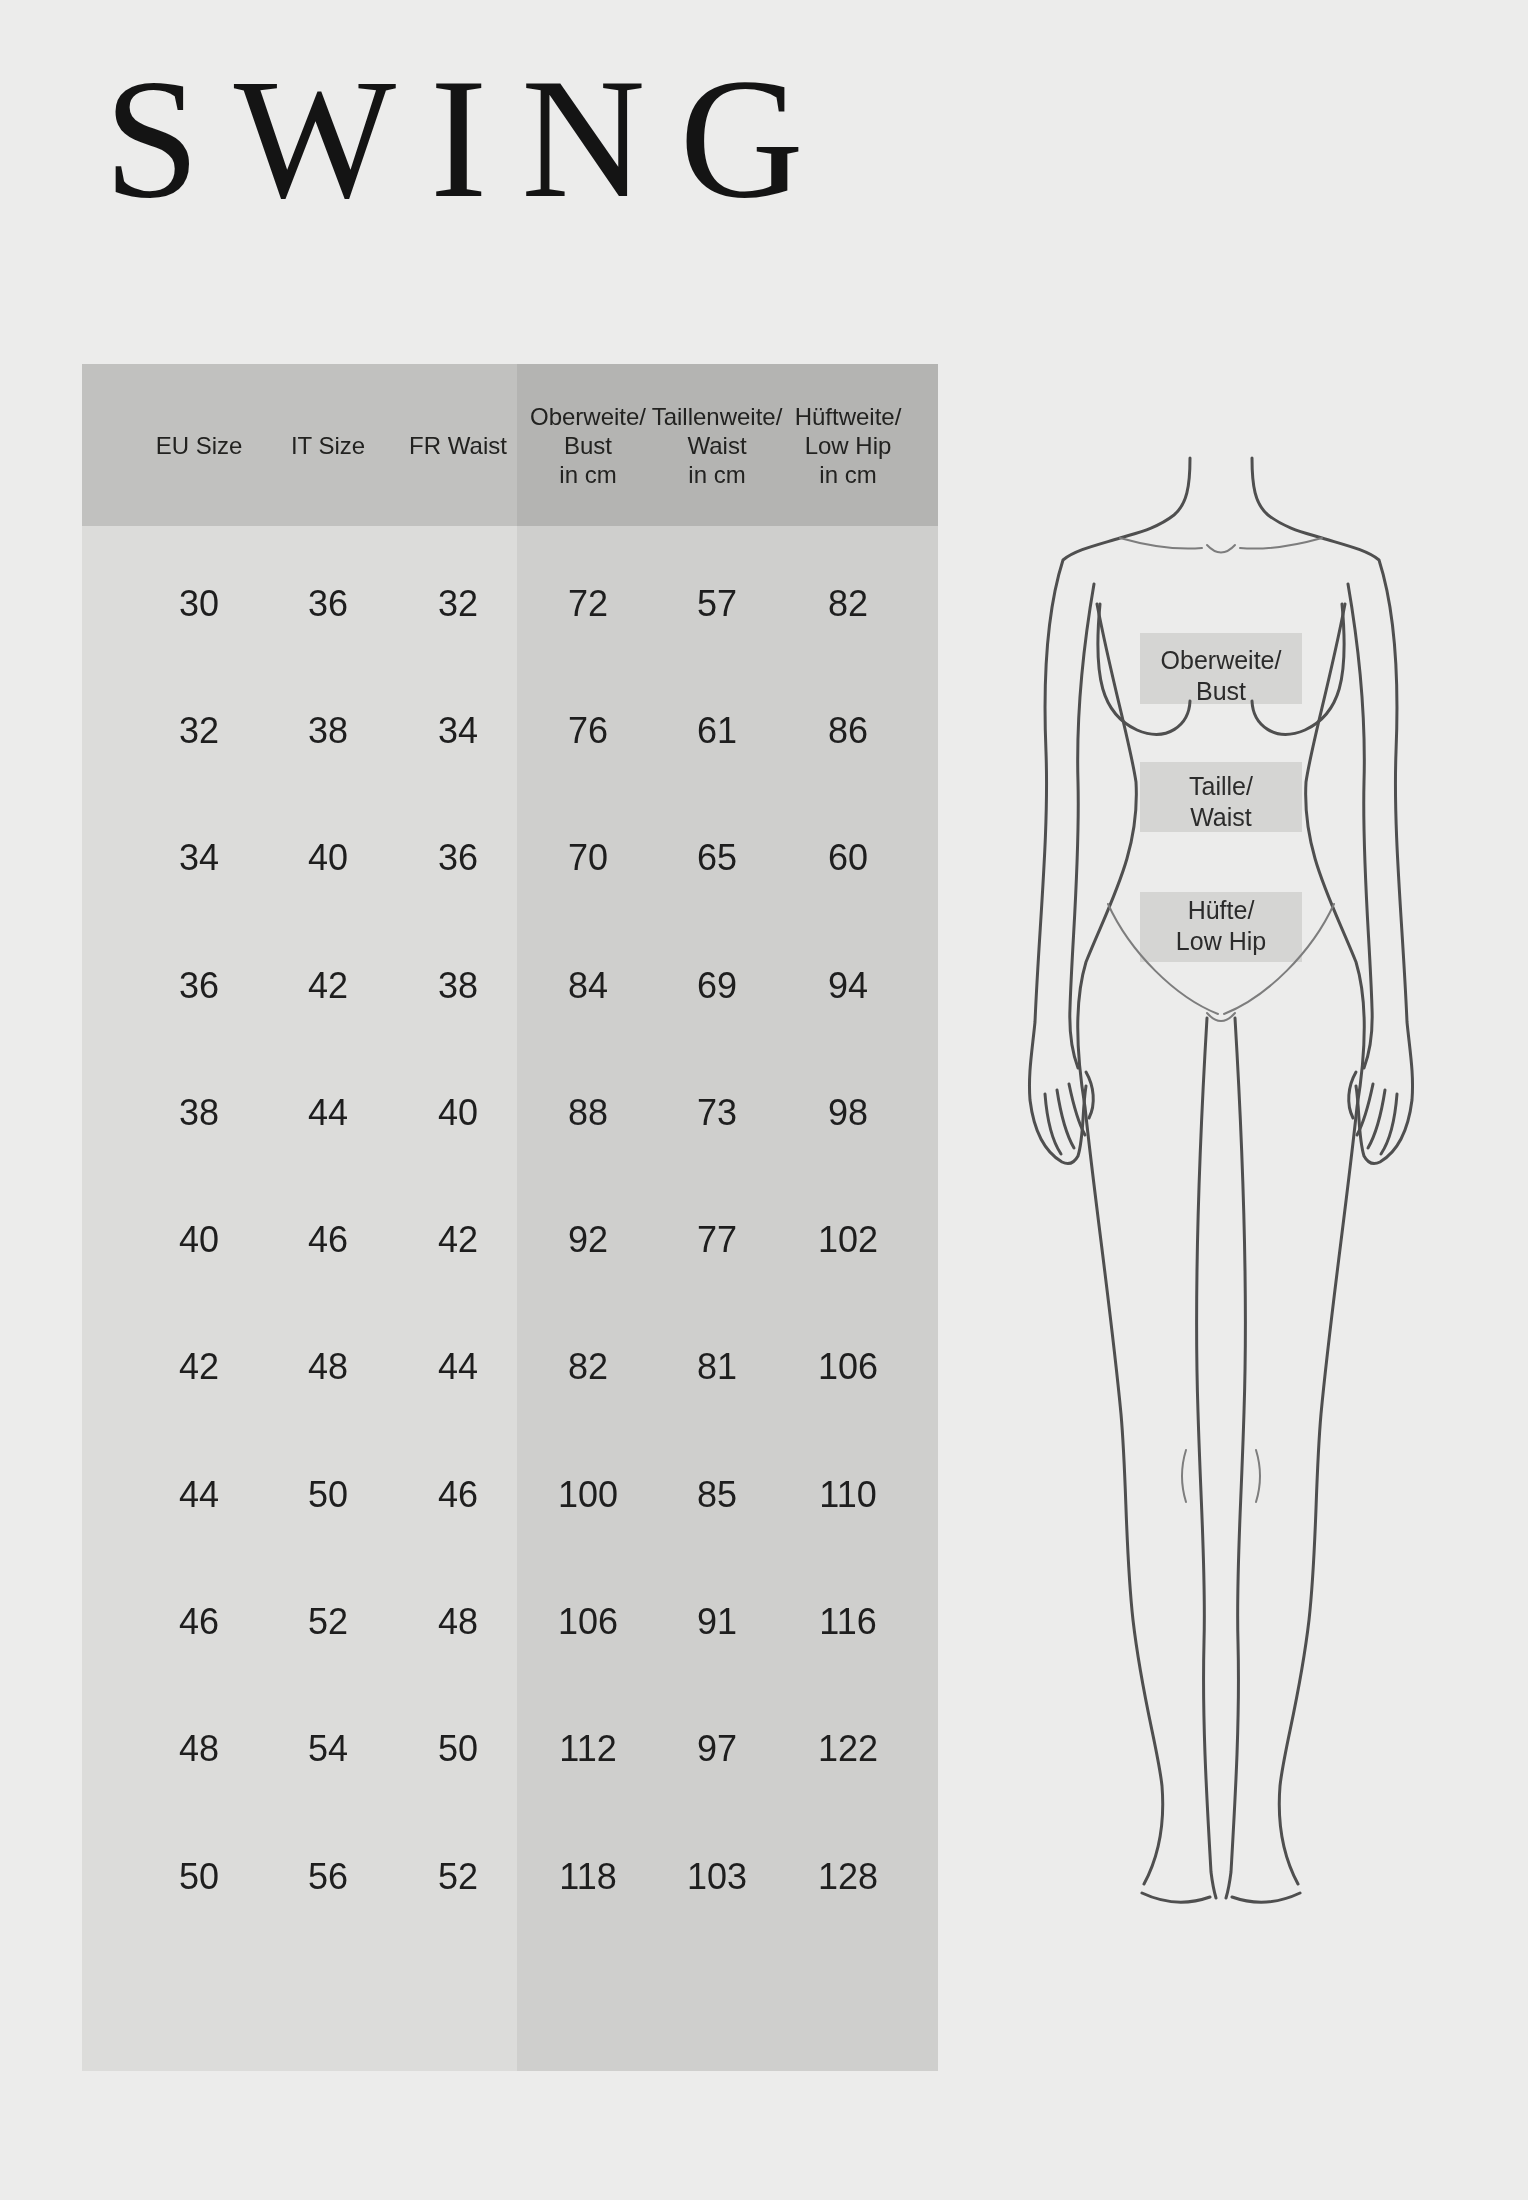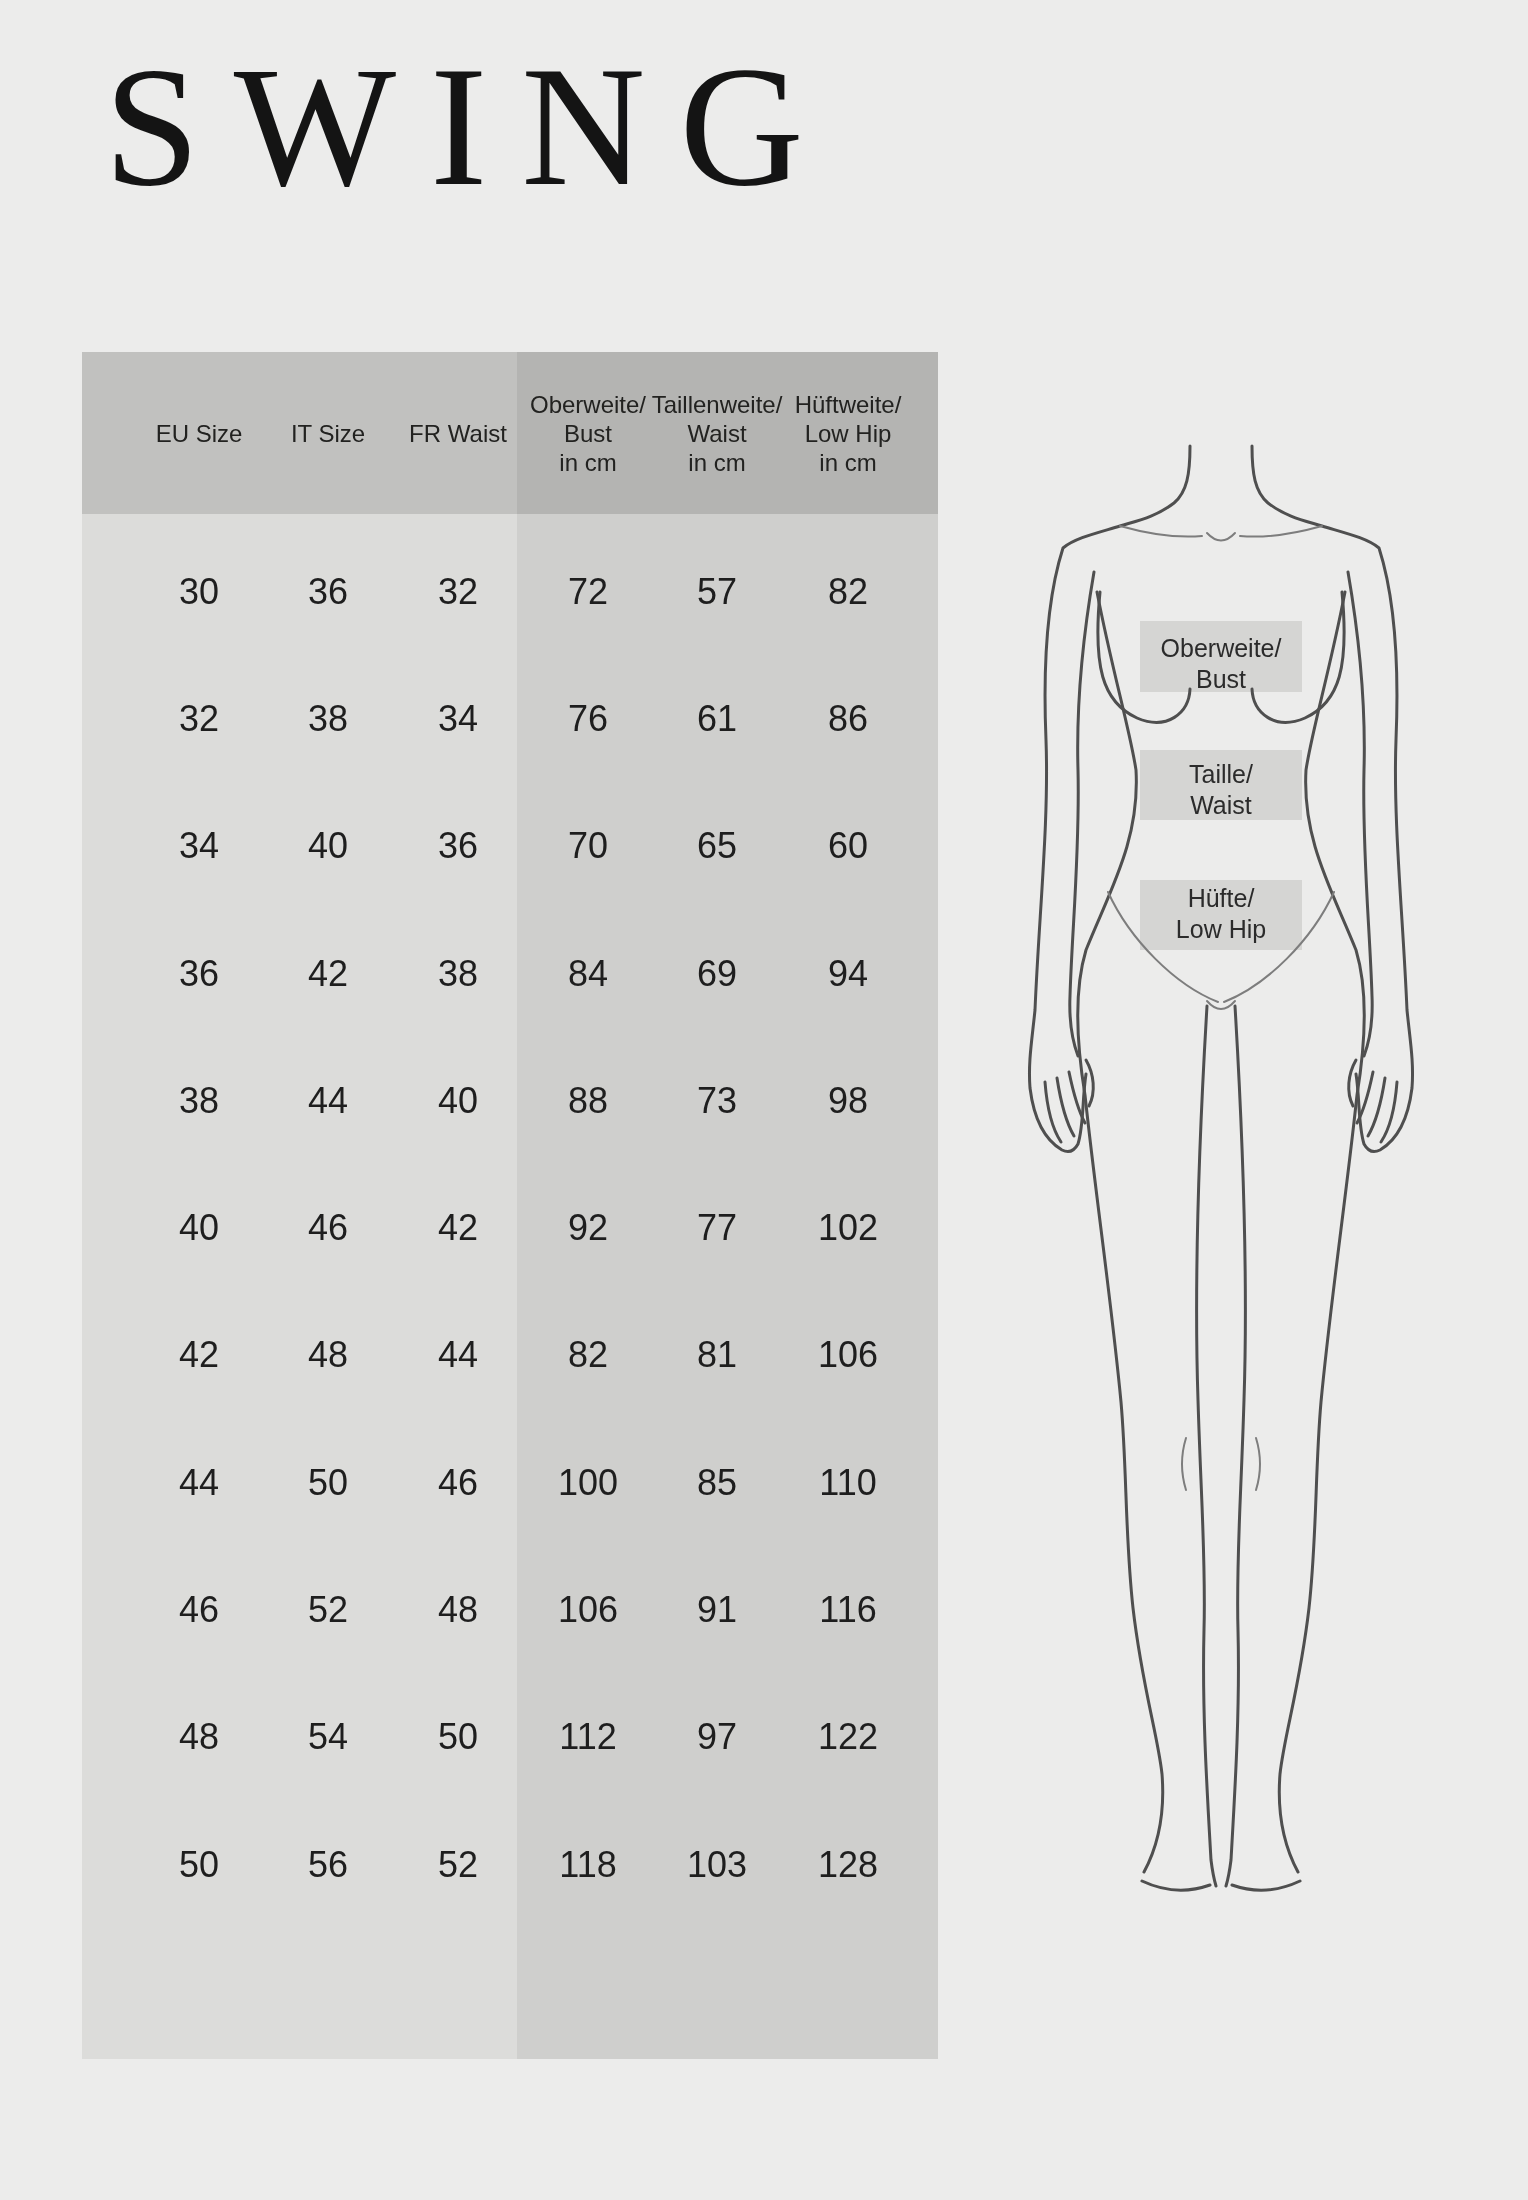--- a/index.html
+++ b/index.html
@@ -4,21 +4,21 @@
 <style>
   html,body{margin:0;padding:0;}
   body{
     width:1528px;height:2200px;
     background:#ececeb;
     font-family:"Liberation Sans", sans-serif;
     color:#1e1e1e;
     position:relative;
     overflow:hidden;
   }
-  .page{position:absolute;inset:0;}
+  .page{position:absolute;inset:0;margin-top:12px;}
 
   
   .brand-title{
     position:absolute;left:104px;top:40px;margin:0;
     font-family:"Liberation Serif", serif;
     font-weight:400;
     font-size:172px;line-height:1;
     letter-spacing:34px;
     color:#141414;
     white-space:nowrap;

